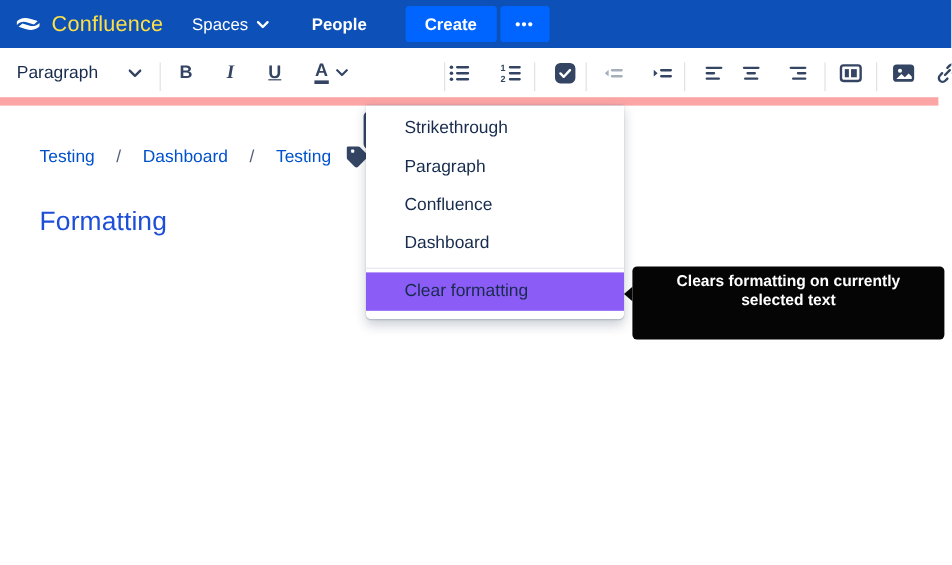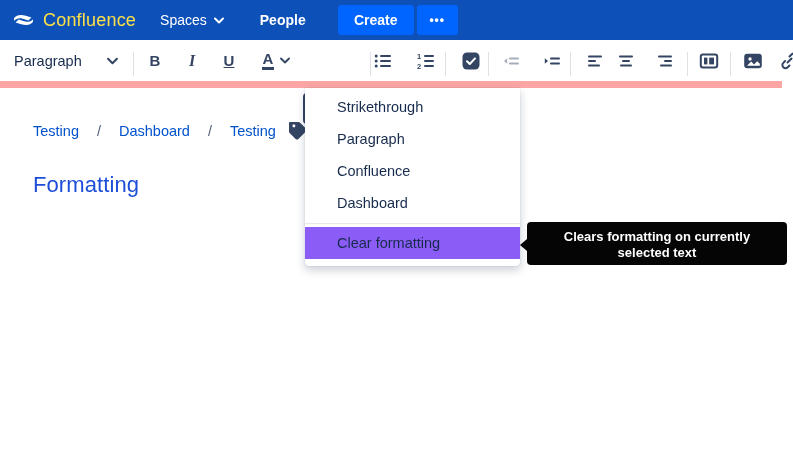--- a/index.html
+++ b/index.html
@@ -201,28 +201,28 @@
     height: 1px;
     background: #E6E8EC;
     margin: 4px 0 3px 0;
   }
   .menu-item.highlighted { background: #8b5cf6; }
 
   
   .tooltip {
     position: absolute;
     left: 527px; top: 222px;
-    width: 260px; height: 43px;
+    width: 260px; height: 61px;
     background: #050505;
     border-radius: 4px;
     color: #fff;
     font-size: 13px;
     font-weight: 600;
     display: flex;
-    align-items: flex-end;
+    align-items: flex-start;
     justify-content: center;
     text-align: center;
     padding: 4px 14px;
     line-height: 1.25;
     z-index: 6;
   }
   .tooltip-arrow {
     position: absolute;
     left: -7px; top: 17px;
     width: 0; height: 0;

